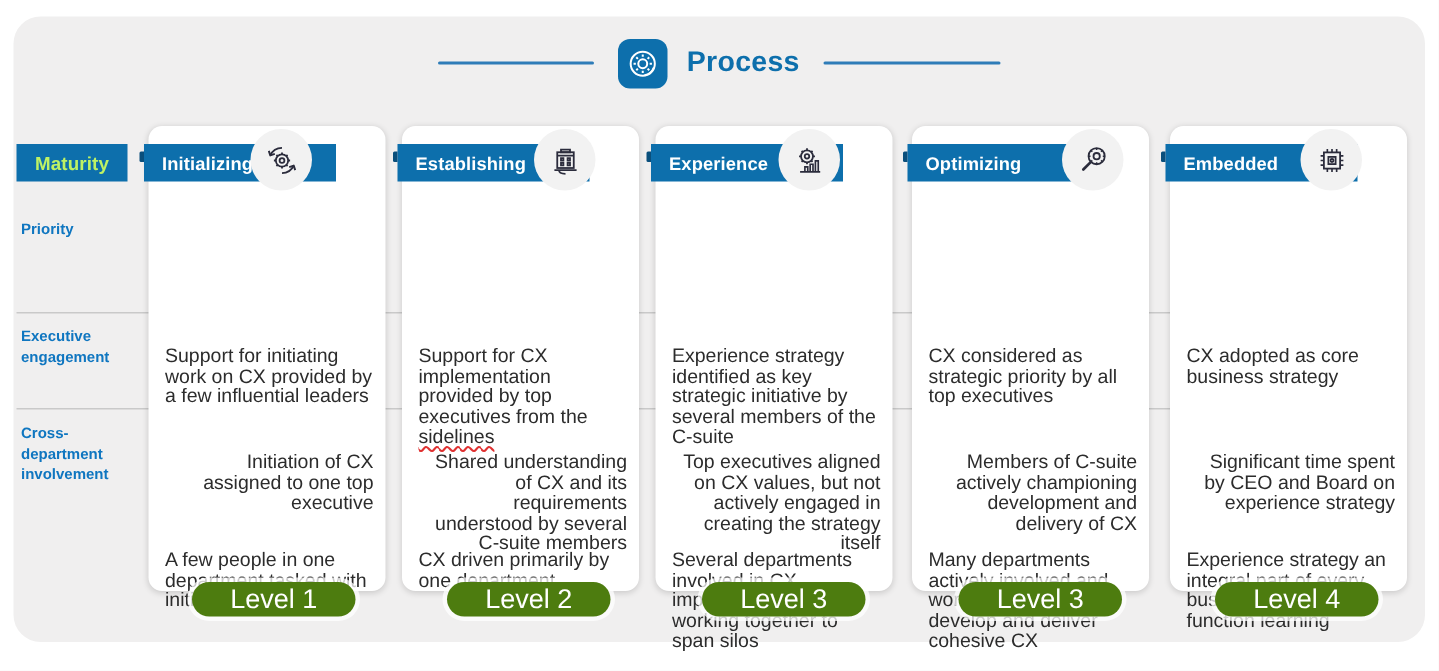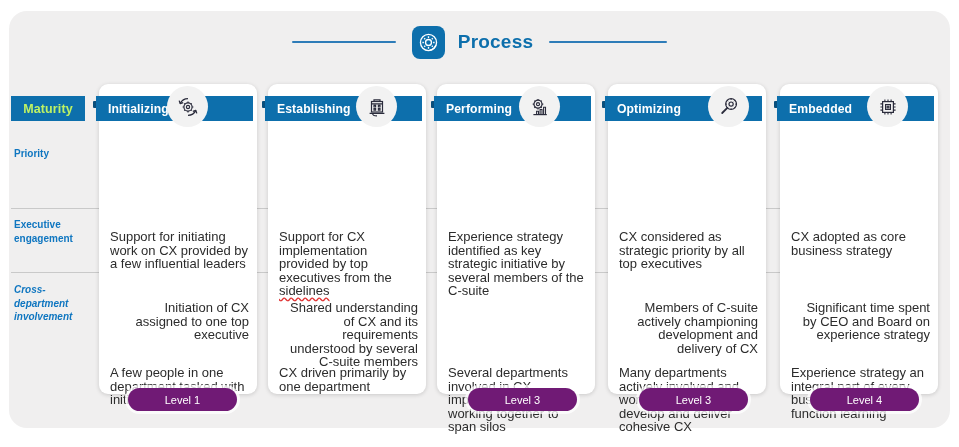--- a/index.html
+++ b/index.html
@@ -81,21 +81,21 @@
     position: absolute;
     left: 14px;
     width: 80px;
     color: #0f76c0;
     font-size: 10px;
     font-weight: bold;
     line-height: 13.5px;
   }
   .row-label.r0 { top: 147px; }
   .row-label.r1 { top: 218px; }
-  .row-label.r2 { top: 283px; font-style: italic; }
+  .row-label.r2 { top: 283px; }
 
   
   .sep {
     position: absolute;
     left: 11px;
     width: 926px;
     height: 1px;
     background: #c9c9c9;
   }
   .sep.s0 { top: 208px; }
@@ -116,21 +116,21 @@
   .card.c2 { left: 437px; }
   .card.c3 { left: 608px; }
   .card.c4 { left: 780px; }
 
   
   .ribbon {
     position: absolute;
     top: 12px;
     left: -3px;
     height: 25px;
-    width: 157px;
+    width: 128px;
     background: #0d6fac;
     display: flex;
     align-items: center;
     text-align: right;
   }
   .ribbon-fold {
     position: absolute;
     left: -3px;
     top: 5px;
     width: 3px;
@@ -179,24 +179,24 @@
     text-decoration: underline wavy #e03131;
     text-decoration-skip-ink: none;
   }
 
   
   .level-pill {
     position: absolute;
     top: 388px;
     width: 109px;
     height: 23px;
-    background: #701a75;
+    background: #4d7c0f;
     color: #ffffff;
     border-radius: 12px;
-    font-size: 11px;
+    font-size: 18px;
     display: flex;
     align-items: center;
     justify-content: center;
     box-shadow: 0 0 0 3px rgba(255,255,255,.75);
   }
   .level-pill.p0 { left: 128px; }
   .level-pill.p1 { left: 298px; }
   .level-pill.p2 { left: 468px; }
   .level-pill.p3 { left: 639px; }
   .level-pill.p4 { left: 810px; }
@@ -265,32 +265,33 @@
       </svg>
     </div>
     <div class="cell k0">Support for CX implementation provided by top executives from the <span class="misspell">sidelines</span></div>
     <div class="cell k1">Shared understanding of CX and its requirements understood by several C-suite members</div>
     <div class="cell k2">CX driven primarily by one department</div>
   </div>
 
   <div class="card c2">
     <div class="ribbon">
       <div class="ribbon-fold"></div>
-      <span class="ribbon-label">Performing</span>
+      <span class="ribbon-label">Experience</span>
     </div>
     <div class="icon-circle">
       <svg width="26" height="26" viewBox="0 0 26 26" fill="none" stroke="#2b2c3c" stroke-width="1.2">
         <circle cx="11" cy="10.2" r="4"></circle>
         <circle cx="11" cy="10.2" r="1.5"></circle>
         <path d="M11 4.9v1.3M11 14.2v1.3M5.7 10.2H7M15 10.2h1.3M7.4 6.6l.9.9M13.8 13l.9.9M14.7 6.6l-.9.9M8.3 13l-.9.9"></path>
         <path d="M6.4 20.6h13.4" stroke-width="1.2"></path>
         <path d="M9.6 20.6v-3.4h1.9v3.4M13.1 20.6v-5.1H15v5.1M16.6 20.6v-7.4h1.9v7.4" stroke-width="1.1"></path>
       </svg>
     </div>
     <div class="cell k0">Experience strategy identified as key strategic initiative by several members of the C-suite</div>
+    <div class="cell k1">Top executives aligned on CX values, but not actively engaged in creating the strategy itself</div>
     <div class="cell k2">Several departments involved in CX implementation and working together to span silos</div>
   </div>
 
   <div class="card c3">
     <div class="ribbon">
       <div class="ribbon-fold"></div>
       <span class="ribbon-label">Optimizing</span>
     </div>
     <div class="icon-circle">
       <svg width="26" height="26" viewBox="0 0 26 26" fill="none" stroke="#2b2c3c" stroke-width="1.2">
@@ -317,17 +318,18 @@
         <circle cx="13" cy="13" r="1"></circle>
         <path d="M9.9 5.4v2.2M13 5.4v2.2M16.1 5.4v2.2M9.9 18.4v2.2M13 18.4v2.2M16.1 18.4v2.2M5.4 9.9h2.2M5.4 13h2.2M5.4 16.1h2.2M18.4 9.9h2.2M18.4 13h2.2M18.4 16.1h2.2" stroke-width="1.1"></path>
       </svg>
     </div>
     <div class="cell k0">CX adopted as core business strategy</div>
     <div class="cell k1">Significant time spent by CEO and Board on experience strategy</div>
     <div class="cell k2">Experience strategy an integral part of every business unit; cross-function learning</div>
   </div>
 
   <div class="level-pill p0">Level 1</div>
+  <div class="level-pill p1">Level 2</div>
   <div class="level-pill p2">Level 3</div>
   <div class="level-pill p3">Level 3</div>
   <div class="level-pill p4">Level 4</div>
 
 </div>
 
 </body></html>

